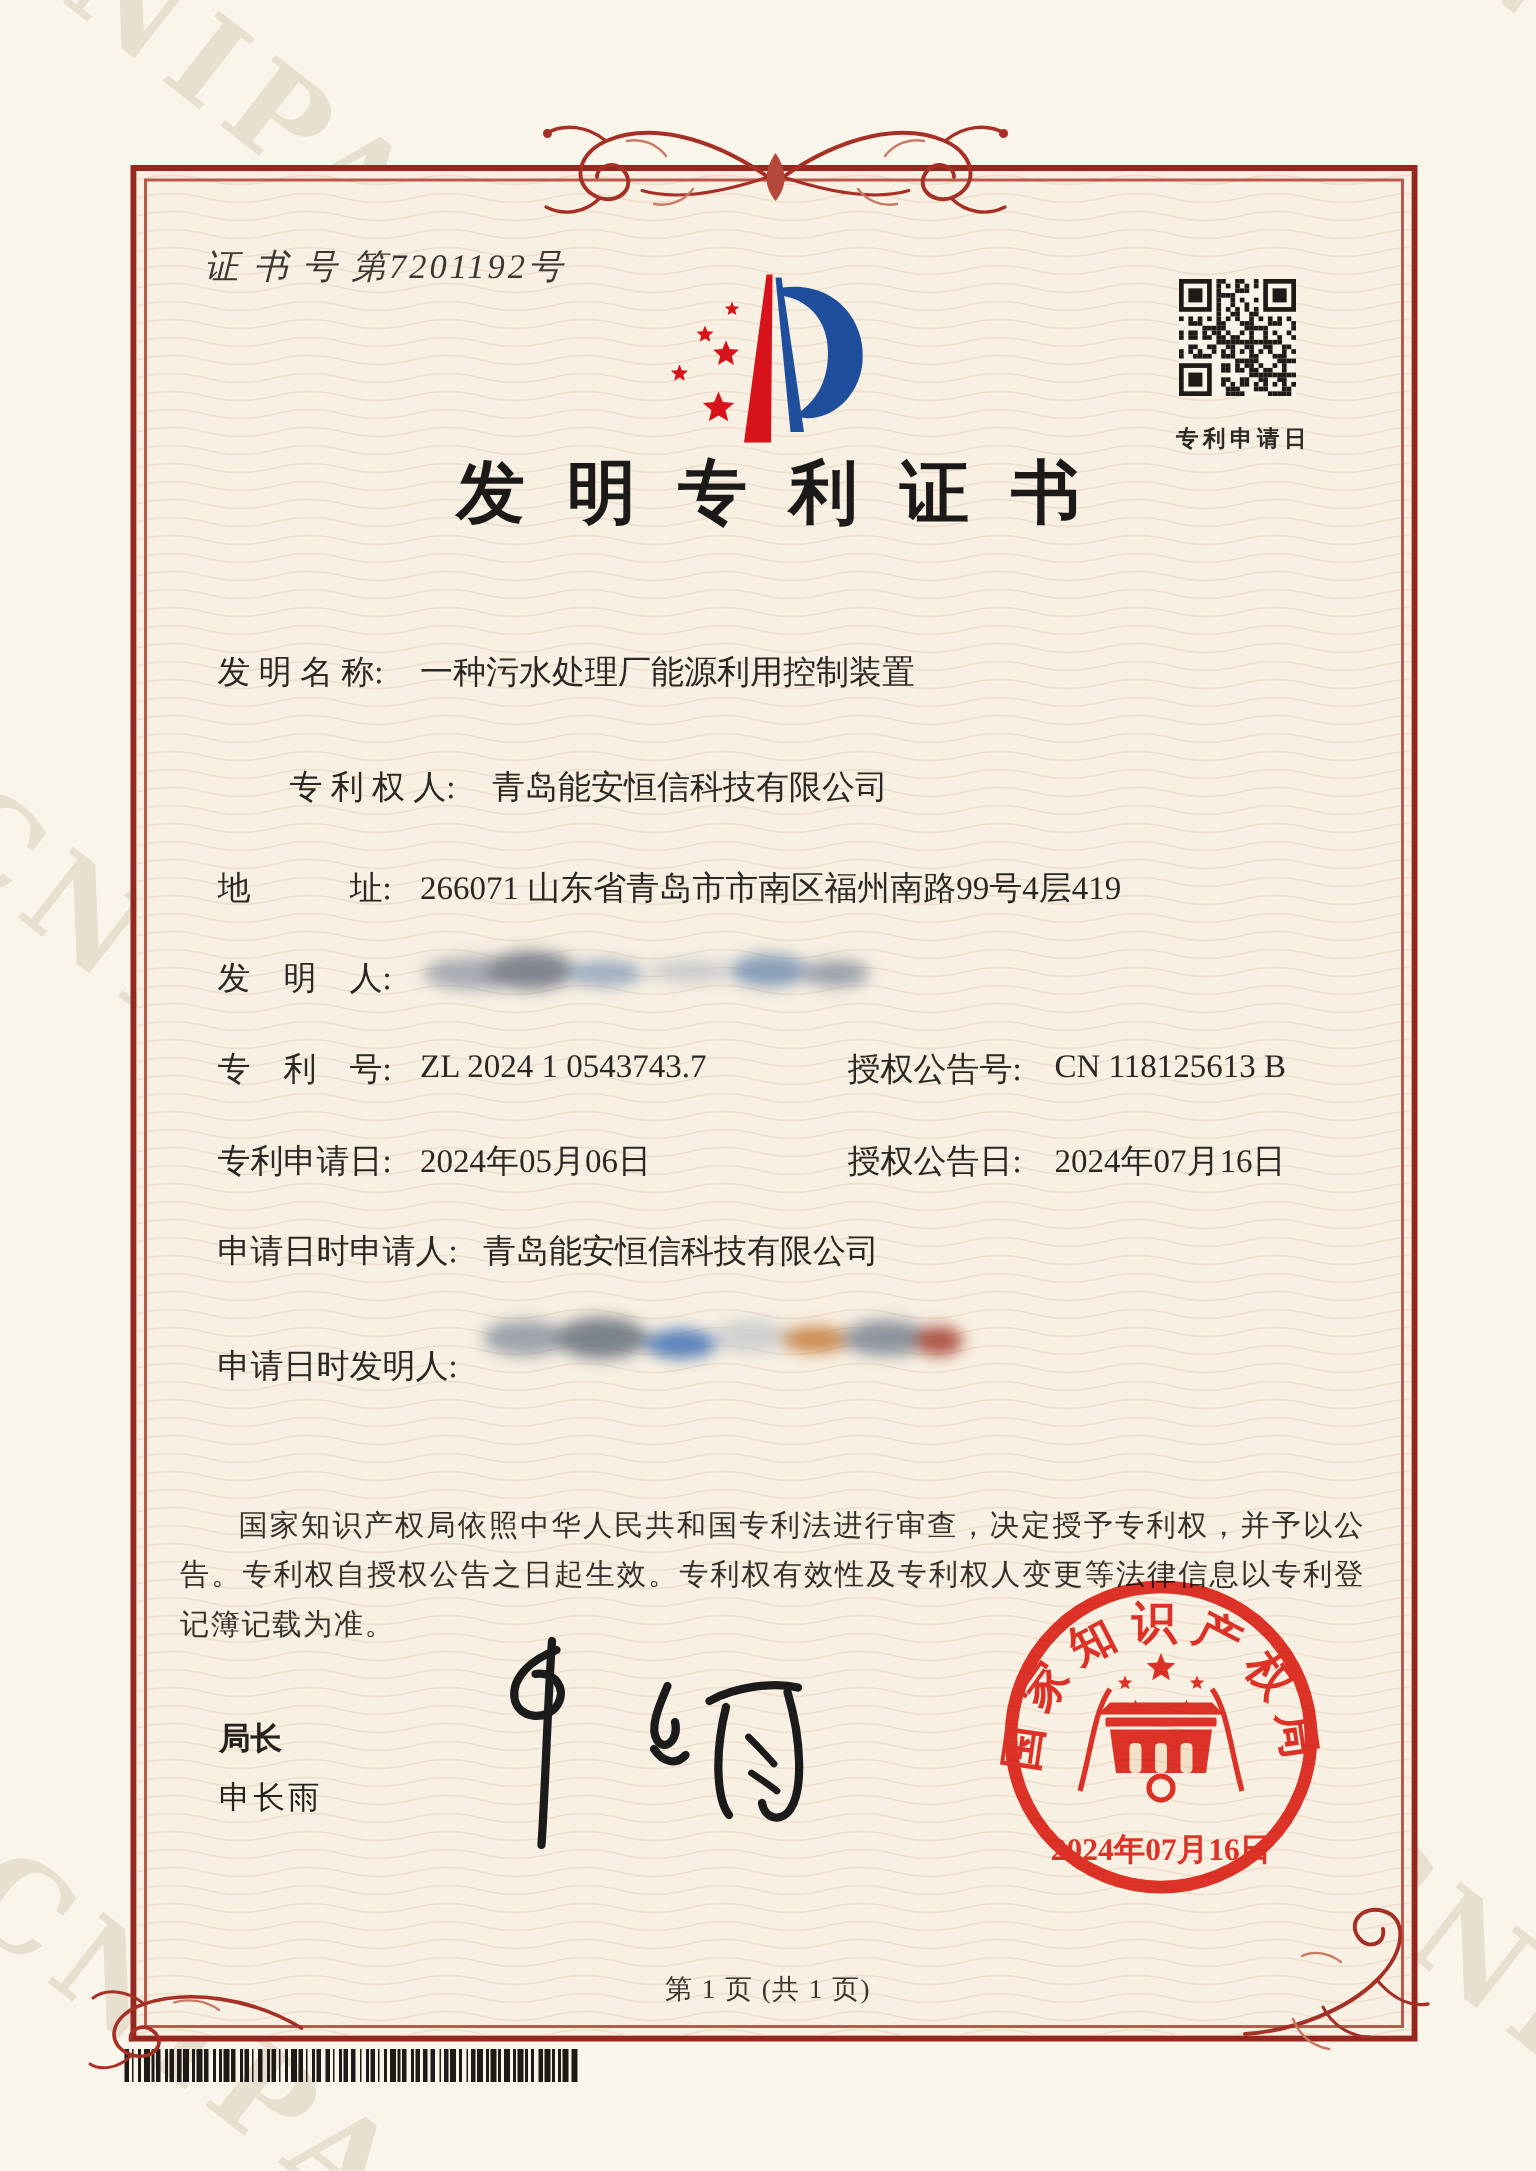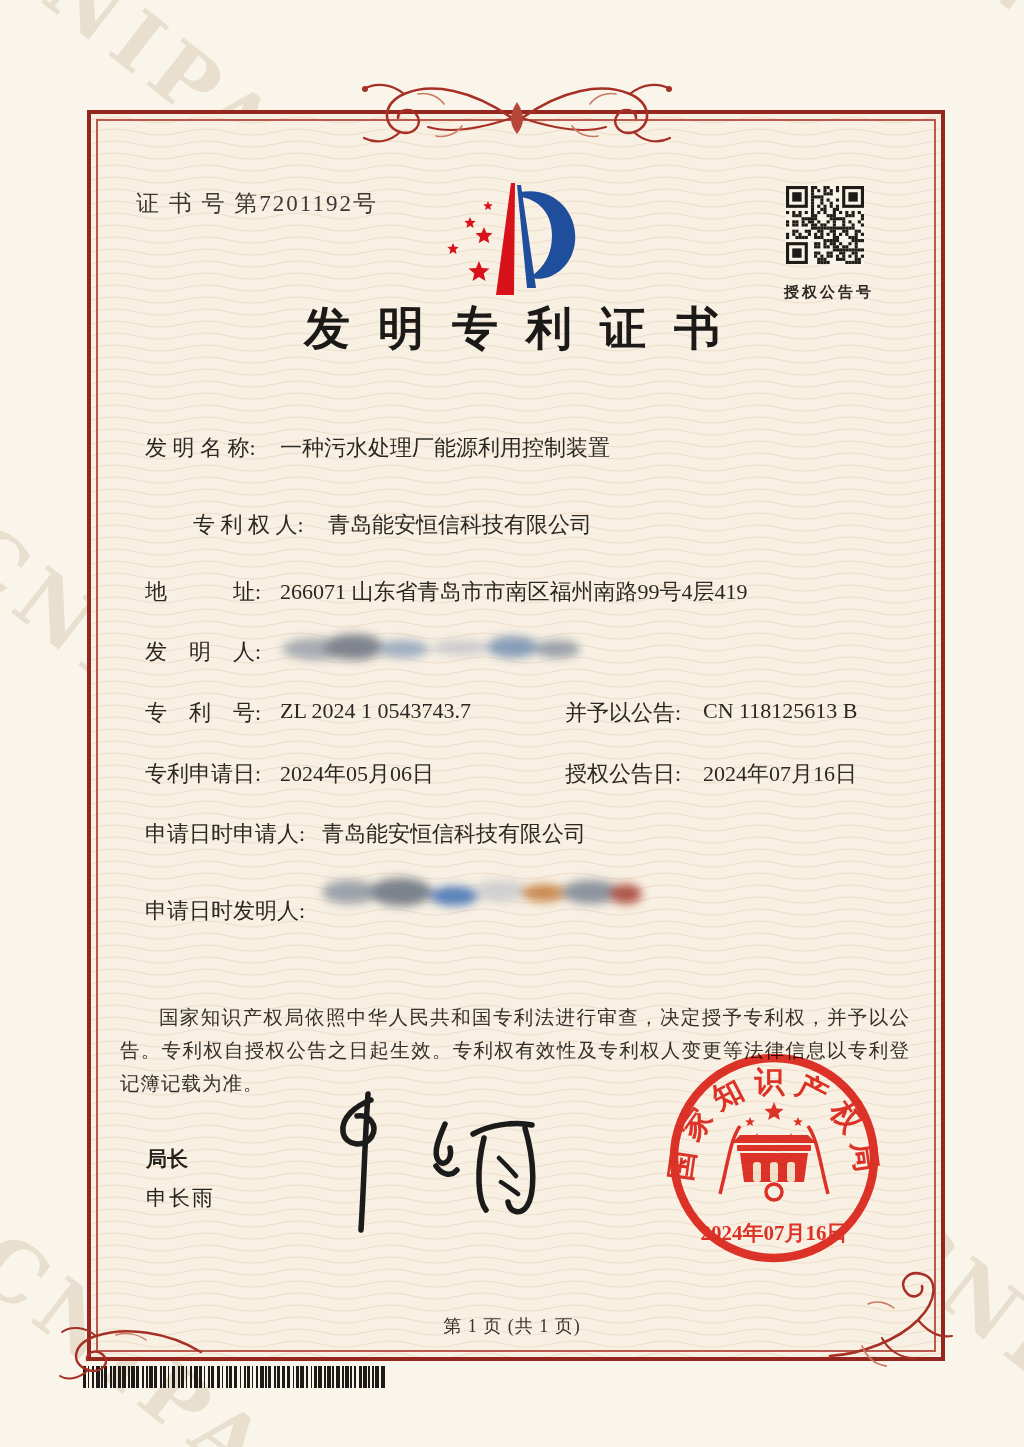--- a/index.html
+++ b/index.html
@@ -2,21 +2,21 @@
 <html><head>
 <meta charset="utf-8">
 <style>
   html,body{margin:0;padding:0;}
   body{width:1024px;height:1447px;background:#faf5ea;font-family:"Liberation Serif","DejaVu Serif",serif;overflow:hidden;}
   .page{position:relative;width:1024px;height:1447px;overflow:hidden;}
   .wm{position:absolute;font-family:"DejaVu Serif",serif;font-weight:bold;font-size:82px;letter-spacing:10px;color:rgba(203,186,160,0.38);transform:rotate(38deg);white-space:nowrap;z-index:1;}
   .frame{position:absolute;left:87px;top:110px;width:850px;height:1243px;border:4px solid #96271f;z-index:2;}
   .frame-bg{position:absolute;left:0;top:0;width:100%;height:100%;}
   .frame-inner{position:absolute;left:5px;top:5px;right:5px;bottom:5px;border:2px solid #bb5a4c;pointer-events:none;}
-  .certno{position:absolute;left:136px;top:188px;font-size:23px;color:#3c3733;letter-spacing:2px;z-index:4;}
+  .certno{position:absolute;left:136px;top:162px;font-size:23px;color:#3c3733;letter-spacing:2px;z-index:4;font-style:italic;}
   .logo{position:absolute;left:432px;top:170px;z-index:4;}
   .qr{position:absolute;left:786px;top:186px;z-index:4;}
   .qrcap{position:absolute;left:744px;top:283px;width:170px;text-align:center;font-size:15px;font-weight:bold;color:#2e2a26;letter-spacing:3px;z-index:4;}
   .title{position:absolute;left:87px;top:298px;width:850px;margin:0;text-align:center;font-size:46px;font-weight:bold;color:#1c1a18;letter-spacing:28px;text-indent:28px;z-index:4;}
   .row{position:absolute;left:0;top:0;width:1024px;height:34px;z-index:4;font-size:22px;color:#2b2722;}
   .lab{position:absolute;left:145px;white-space:pre;}
   .val{position:absolute;left:280px;white-space:pre;}
   .lab2{position:absolute;left:565px;white-space:pre;}
   .val2{position:absolute;left:703px;white-space:pre;}
   .wideval{left:322px;}
@@ -327,21 +327,21 @@
         <rect x="11" y="24" width="1" height="1"></rect>
         <rect x="12" y="24" width="1" height="1"></rect>
         <rect x="13" y="24" width="1" height="1"></rect>
         <rect x="19" y="24" width="1" height="1"></rect>
         <rect x="20" y="24" width="1" height="1"></rect>
         <rect x="21" y="24" width="1" height="1"></rect>
         <rect x="22" y="24" width="1" height="1"></rect>
         <rect x="23" y="24" width="1" height="1"></rect>
       </g>
   </svg>
-  <div class="qrcap">授权公告号</div>
+  <div class="qrcap">专利申请日</div>
 
   <h1 class="title">发明专利证书</h1>
 
   <div class="row" style="top:433px;">
     <span class="lab">发 明 名 称:</span>
     <span class="val">一种污水处理厂能源利用控制装置</span>
   </div>
   <div class="row" style="top:510px;margin-left:48px;">
     <span class="lab">专 利 权 人:</span>
     <span class="val">青岛能安恒信科技有限公司</span>
@@ -357,21 +357,21 @@
     <i style="left:0;top:10px;width:70px;height:22px;background:#9aa0ab;"></i>
     <i style="left:42px;top:6px;width:60px;height:26px;background:#6b7280;"></i>
     <i style="left:95px;top:12px;width:52px;height:18px;background:#8fa3bd;"></i>
     <i style="left:150px;top:12px;width:56px;height:15px;background:#c3c5c9;"></i>
     <i style="left:205px;top:8px;width:52px;height:22px;background:#7490b2;"></i>
     <i style="left:252px;top:12px;width:46px;height:18px;background:#8b94a3;"></i>
   </div>
   <div class="row" style="top:698px;">
     <span class="lab">专　利　号:</span>
     <span class="val">ZL 2024 1 0543743.7</span>
-    <span class="lab2">并予以公告:</span>
+    <span class="lab2">授权公告号:</span>
     <span class="val2">CN 118125613 B</span>
   </div>
   <div class="row" style="top:759px;">
     <span class="lab">专利申请日:</span>
     <span class="val">2024年05月06日</span>
     <span class="lab2">授权公告日:</span>
     <span class="val2">2024年07月16日</span>
   </div>
   <div class="row" style="top:819px;">
     <span class="lab">申请日时申请人:</span>

